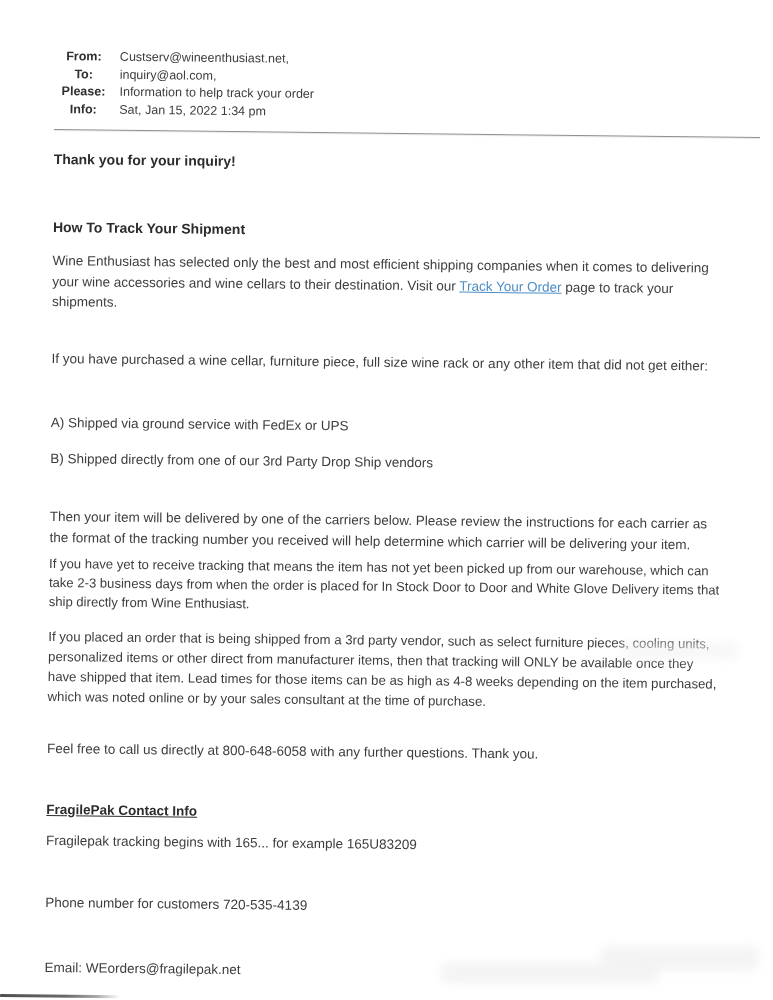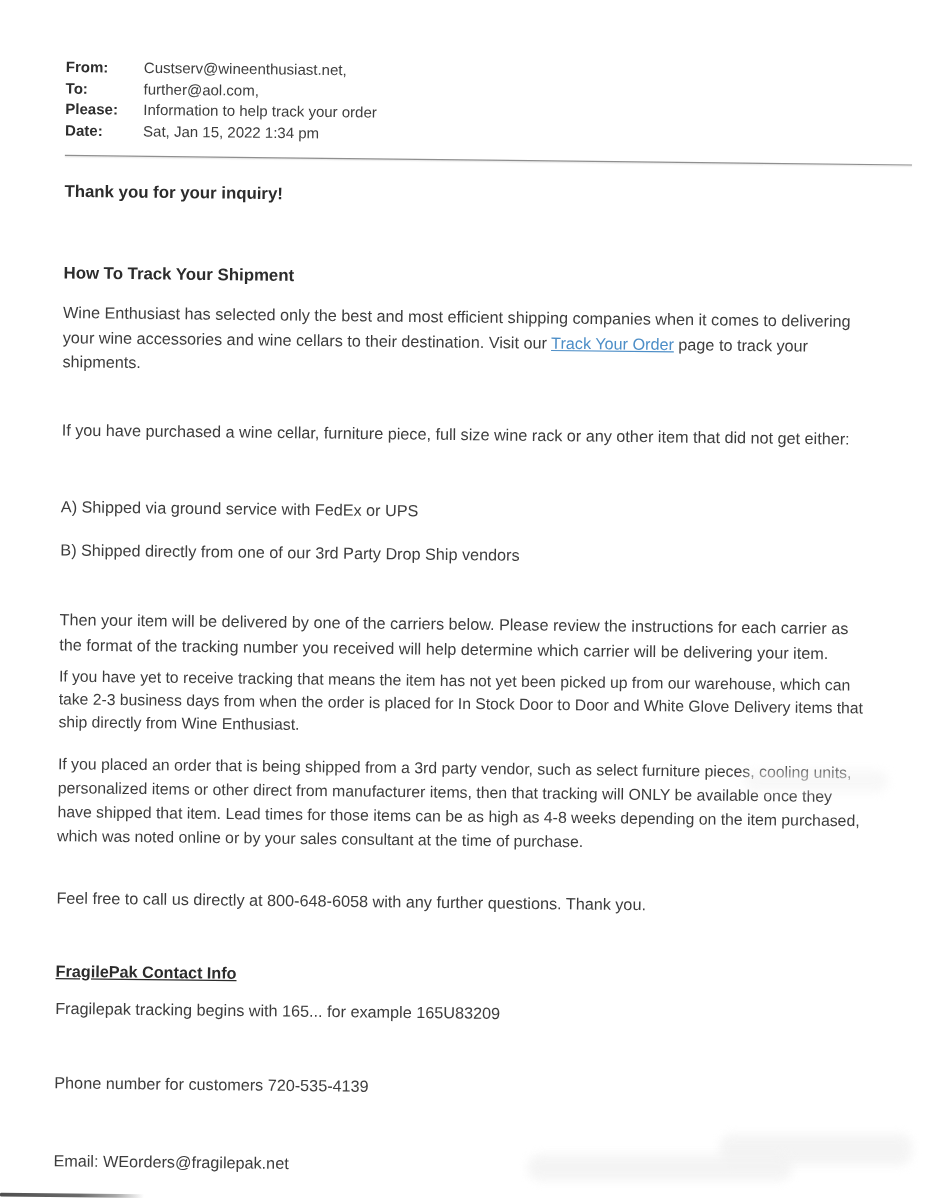--- a/index.html
+++ b/index.html
@@ -21,21 +21,21 @@
     position: absolute;
     left: 55px;
     top: 48px;
     width: 676px;
     transform: rotate(0.65deg);
     transform-origin: 0 0;
   }
   .header-row { display: flex; font-size: 12.5px; line-height: 17.5px; }
   .header-label {
     width: 58px;
-    text-align: left;
+    text-align: center;
     font-weight: bold;
     color: #2e2e2e;
     flex: 0 0 58px;
   }
   .header-value { margin-left: 7px; color: #3d3d3d; }
   .rule {
     height: 1px;
     background: #8f8f8f;
     width: calc(100% + 30px);
     margin-top: 11px;
@@ -96,28 +96,28 @@
 <div class="page">
   <div class="tilt">
 
     <div>
       <div class="header-row">
         <span class="header-label">From:</span>
         <span class="header-value">Custserv@wineenthusiast.net,</span>
       </div>
       <div class="header-row">
         <span class="header-label">To:</span>
-        <span class="header-value">further@aol.com,</span>
+        <span class="header-value">inquiry@aol.com,</span>
       </div>
       <div class="header-row">
         <span class="header-label">Please:</span>
         <span class="header-value">Information to help track your order</span>
       </div>
       <div class="header-row">
-        <span class="header-label">Date:</span>
+        <span class="header-label">Info:</span>
         <span class="header-value">Sat, Jan 15, 2022 1:34 pm</span>
       </div>
     </div>
 
     <div class="rule"></div>
 
     <p class="greeting">Thank you for your inquiry!</p>
 
     <p class="section-heading">How To Track Your Shipment</p>
 

